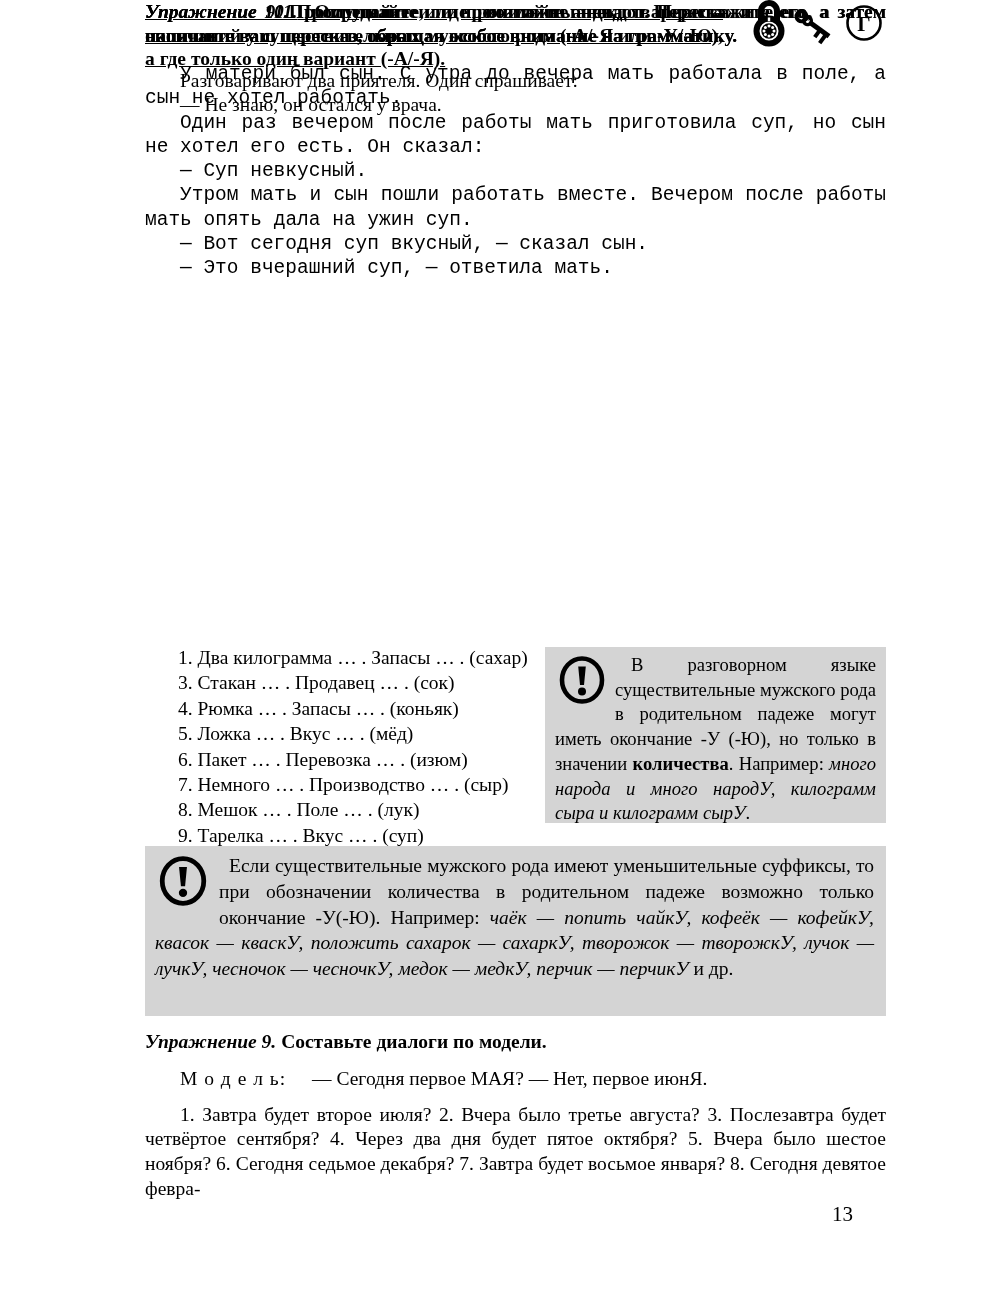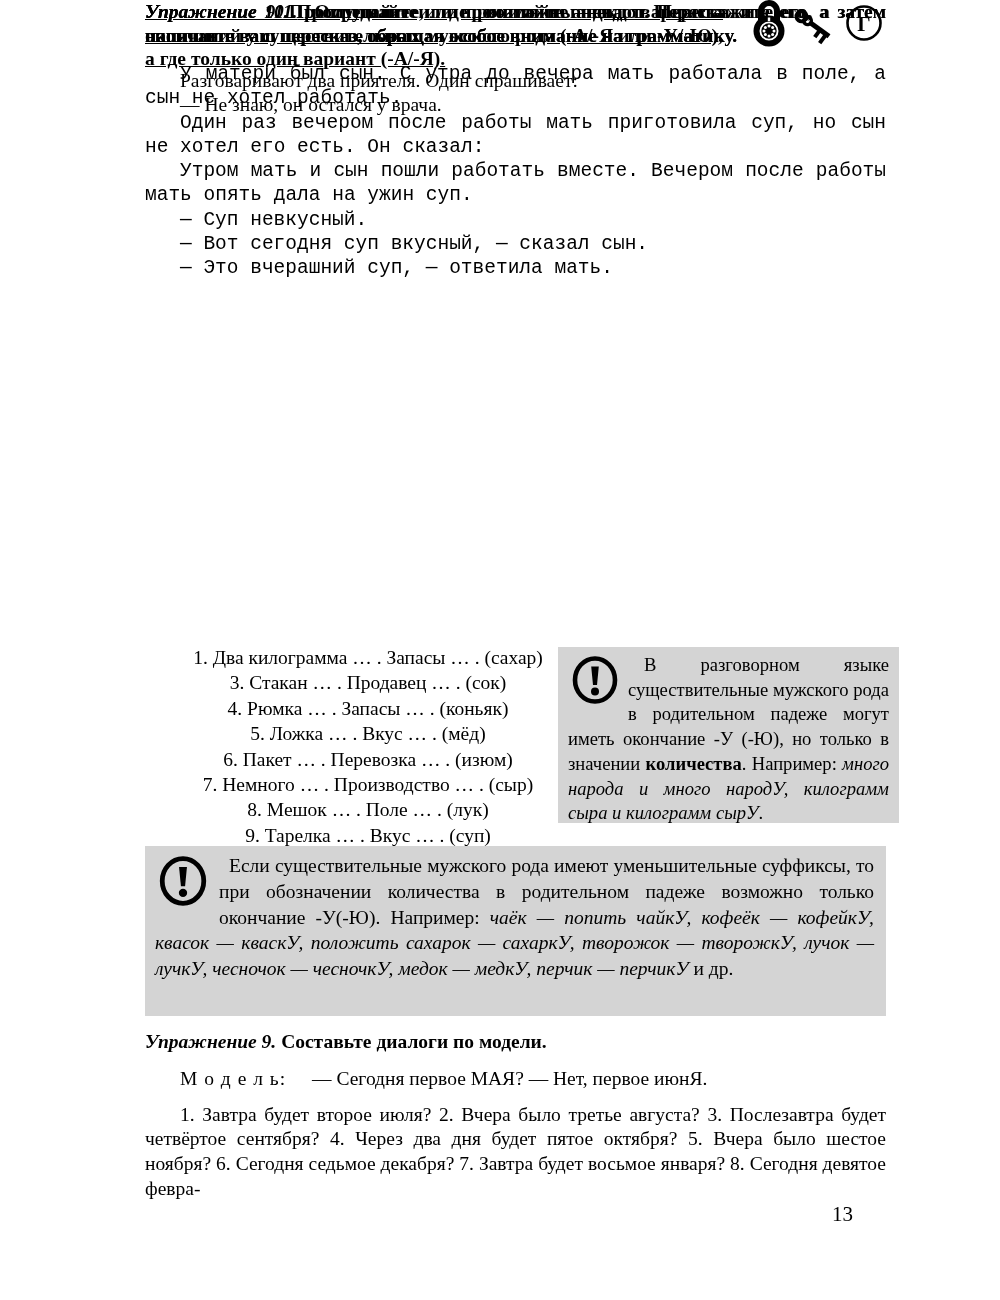--- a/index.html
+++ b/index.html
@@ -34,28 +34,27 @@
   #ex10 .ex-body { margin-top:15px;font-family:Liberation Mono, monospace; }
 
   #ex11 { position:absolute; left:0; top:553; width:741px;text-decoration:underline; }
   #ex11 .ex-head { width:578px; }
   .ex11-icon { position:absolute; display:block; }
   .icon-lock { left:603px; top:-2px; }
   .icon-key  { left:647px; top:4px;  }
   .icon-g    { left:700px; top:4px;  }
 
   #ex11-list { position:absolute; left:33px; top:645px; width:380px; }
-  #ex11-list p { margin:0; font-size:19.5px; line-height:25.4px; white-space:nowrap;text-align:center; }
+  #ex11-list p { margin:0; font-size:19.5px; line-height:25.4px; white-space:nowrap; }
 
   .note-box { background:#d4d4d4; box-sizing:border-box; }
   #note1 {
     position:absolute; left:400px; top:647px;
     width:341px; height:176px;
     padding:6px 10px 9px 10px;
-    margin-left:13px;
   }
   #note1 .note-text {
     margin:0; font-size:18.6px; line-height:24.7px;
     text-align:justify; text-indent:16px;
   }
   #note1 .note-icon { float:left; width:52px; height:52px; margin:2px 6px 2px 2px; }
 
   #note2 {
     position:absolute; left:0; top:846px;
     width:741px; height:170px;
@@ -90,22 +89,22 @@
         <p class="para indent">Разговаривают два приятеля. Один спрашивает:</p>
         <p class="para indent">— Не знаю, он остался у врача.</p>
       </div>
     </section>
 
     <section id="ex10">
       <p class="ex-head"><span class="ex-label">Упражнение 10.</span> <span>Прослушайте или прочитайте анекдот. Перескажите его, а затем напи­шите ваш пересказ, обращая особое внимание на грамматику.</span></p>
       <div class="ex-body">
         <p class="para indent">У матери был сын. С утра до вечера мать работала в поле, а сын не хотел работать.</p>
         <p class="para indent">Один раз вечером после работы мать приготовила суп, но сын не хотел его есть. Он сказал:</p>
+        <p class="para indent">— Суп невкусный.</p>
         <p class="para indent">Утром мать и сын пошли работать вместе. Вечером после работы мать опять дала на ужин суп.</p>
-        <p class="para indent">— Суп невкусный.</p>
         <p class="para indent">— Вот сегодня суп вкусный, — сказал сын.</p>
         <p class="para indent">— Это вчерашний суп, — ответила мать.</p>
       </div>
     </section>
 
     <section id="ex11">
       <p class="ex-head"><span class="ex-label">Упражнение 11.</span> <span>Определите, где возможны два варианта окончаний у существительных мужского рода (-А/-Я или -У/-Ю), а где только один вариант (-А/-Я).</span></p>
 
       <span class="ex11-icon icon-lock">
         <svg width="42" height="50" viewBox="0 0 42 50">

